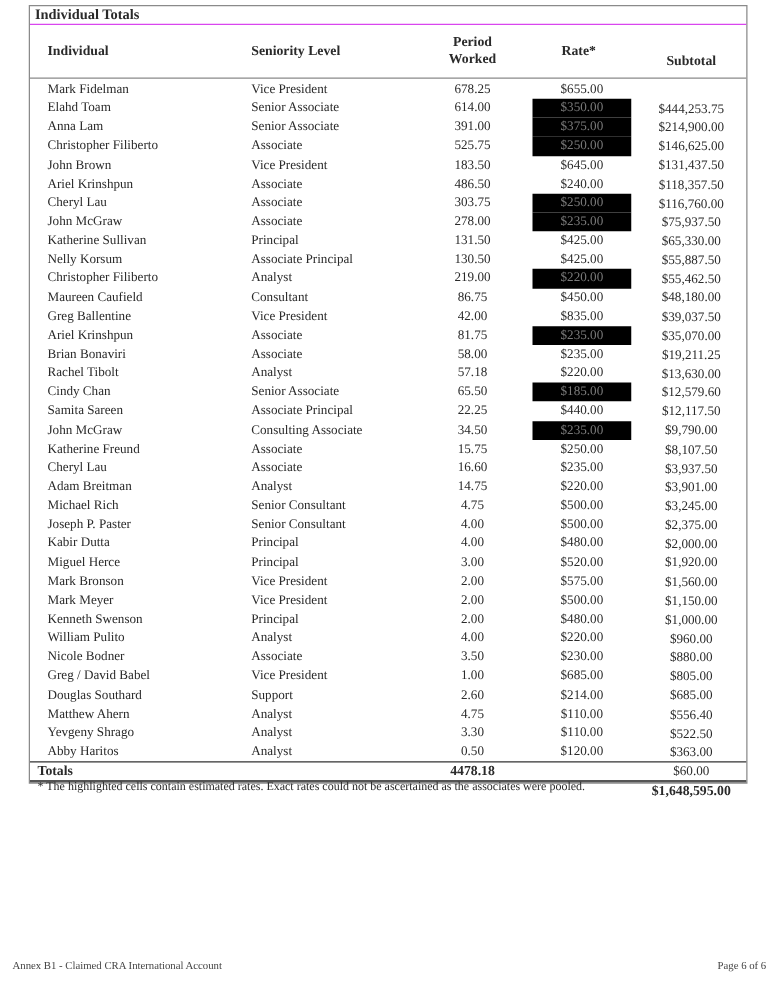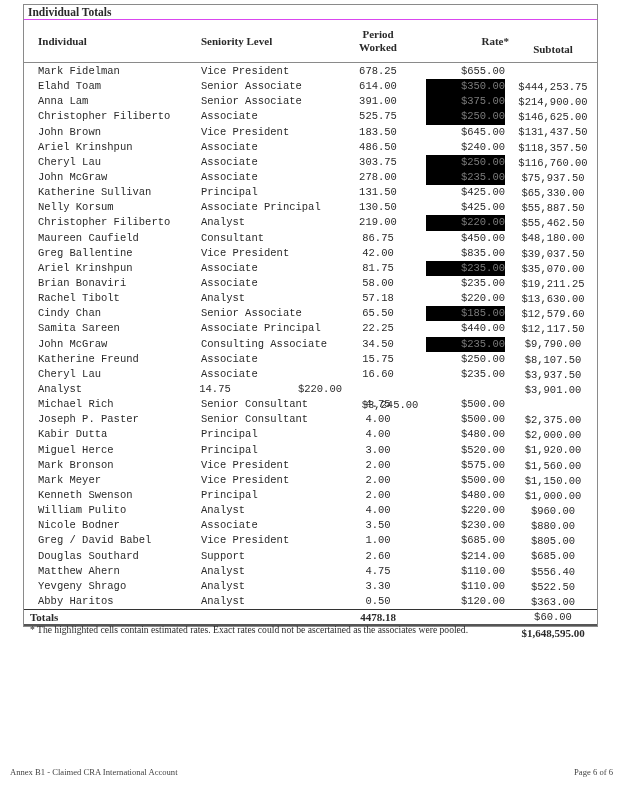--- a/index.html
+++ b/index.html
@@ -21,24 +21,24 @@
   }
   .head-row {
     display: flex; height: 42px; align-items: center;
     border-bottom: 1px solid #8a8a8a;
     font-weight: bold; font-size: 11px;
   }
   .head-row > div { line-height: 13px; }
   .col-name { width: 163px; padding-left: 14px; box-sizing: border-box; text-align: left; }
   .col-level { width: 152px; padding-left: 14px; box-sizing: border-box; text-align: left; }
   .col-period { width: 78px; text-align: center; }
-  .col-rate { width: 92px; text-align: right; }
+  .col-rate { width: 92px; text-align: center; }
   .col-sub { width: 88px; text-align: center; margin-top: 16px; }
 
-  .rows { padding-top: 1px; font-family: Liberation Mono, monospace; }
+  .rows { padding-top: 1px; }
   .row {
     display: flex; height: 15.15px; line-height: 15.15px; font-size: 10.5px;
     white-space: nowrap;
   }
   .row .col-rate span.cell { display: block; margin: 0 4px 0 9px; }
   .row .col-rate.estimated span.cell { background: #000000; color: #7a7a7a; }
 
   .totals-row {
     display: flex; height: 14px; line-height: 14px;
     font-weight: bold; font-size: 11px;
@@ -255,20 +255,21 @@
       <div class="row">
         <div class="col-name"><span class="cell">Cheryl Lau</span></div>
         <div class="col-level"><span class="cell">Associate</span></div>
         <div class="col-period"><span class="cell">16.60</span></div>
         <div class="col-rate">
           <span class="cell">$235.00</span>
         </div>
         <div class="col-sub"><span class="cell">$3,901.00</span></div>
       </div>
       <div class="row">
+        <div class="col-name"><span class="cell">Adam Breitman</span></div>
         <div class="col-level"><span class="cell">Analyst</span></div>
         <div class="col-period"><span class="cell">14.75</span></div>
         <div class="col-rate">
           <span class="cell">$220.00</span>
         </div>
         <div class="col-sub"><span class="cell">$3,245.00</span></div>
       </div>
       <div class="row">
         <div class="col-name"><span class="cell">Michael Rich</span></div>
         <div class="col-level"><span class="cell">Senior Consultant</span></div>

